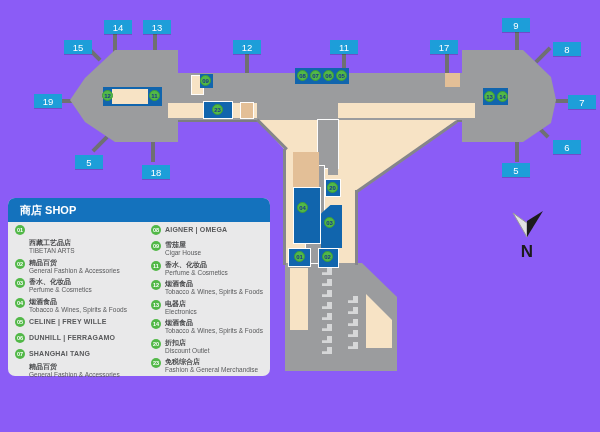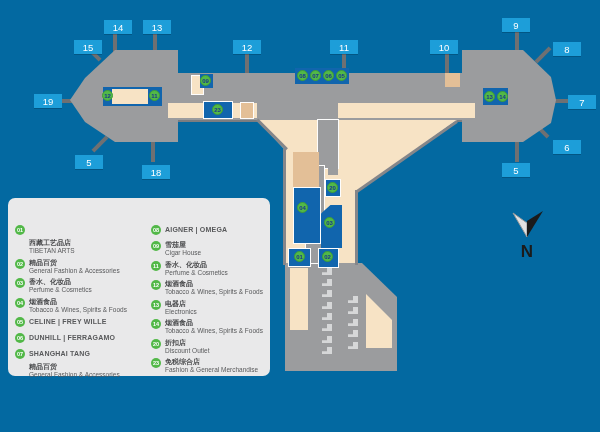--- a/index.html
+++ b/index.html
@@ -1,16 +1,16 @@
 <!DOCTYPE html>
 <html><head>
 <meta charset="utf-8">
 <style>
   html,body{margin:0;padding:0;background:#fff;}
-  #canvas{position:relative;width:600px;height:432px;background:#0369a1;overflow:hidden;
+  #canvas{position:relative;width:600px;height:432px;background:#8b5cf6;overflow:hidden;
           font-family:"Liberation Sans",sans-serif;}
   
   .shape{position:absolute;}
   .gray{background:#9b9c9e;}
   .beige{background:#f7e3c5;}
   .tan{background:#e3bf97;}
   .bluerect{background:#1165ad;}
   .shadow1{filter:drop-shadow(0 2px 0 #7c7d80);}
   .bridge{position:absolute;background:#6f7072;}
   .wall{position:absolute;background:#85868a;}
@@ -135,34 +135,37 @@
   <div class="marker" style="left:497px;top:91px;">14</div>
   <div class="marker" style="left:212px;top:104px;">23</div>
   <div class="marker" style="left:327px;top:182px;">20</div>
   <div class="marker" style="left:297px;top:202px;">04</div>
   <div class="marker" style="left:324px;top:217px;">03</div>
   <div class="marker" style="left:294px;top:251px;">01</div>
   <div class="marker" style="left:322px;top:251px;">02</div>
 
   <div class="gate" style="left:104px;top:20px;">14</div>
   <div class="gate" style="left:143px;top:20px;">13</div>
-  <div class="gate" style="left:74px;top:40px;">15</div>
+  <div class="gate" style="left:64px;top:40px;">15</div>
   <div class="gate" style="left:34px;top:94px;">19</div>
   <div class="gate" style="left:75px;top:155px;">5</div>
   <div class="gate" style="left:142px;top:165px;">18</div>
   <div class="gate" style="left:233px;top:40px;">12</div>
   <div class="gate" style="left:330px;top:40px;">11</div>
-  <div class="gate" style="left:430px;top:40px;">10</div>
+  <div class="gate" style="left:430px;top:40px;">17</div>
   <div class="gate" style="left:502px;top:18px;">9</div>
   <div class="gate" style="left:553px;top:42px;">8</div>
   <div class="gate" style="left:568px;top:95px;">7</div>
   <div class="gate" style="left:553px;top:140px;">6</div>
   <div class="gate" style="left:502px;top:163px;">5</div>
 
   <div id="legend">
+    <div id="legend-header">
+      <span>商店 SHOP</span>
+    </div>
 
     <div class="lcol" id="lcol-left">
       <div class="lrow">
         <span class="badge">01</span>
       </div>
       <div class="ltxt sub">
         <div class="zh">西藏工艺品店</div>
         <div class="en">TIBETAN ARTS</div>
       </div>
       <div class="lrow">

